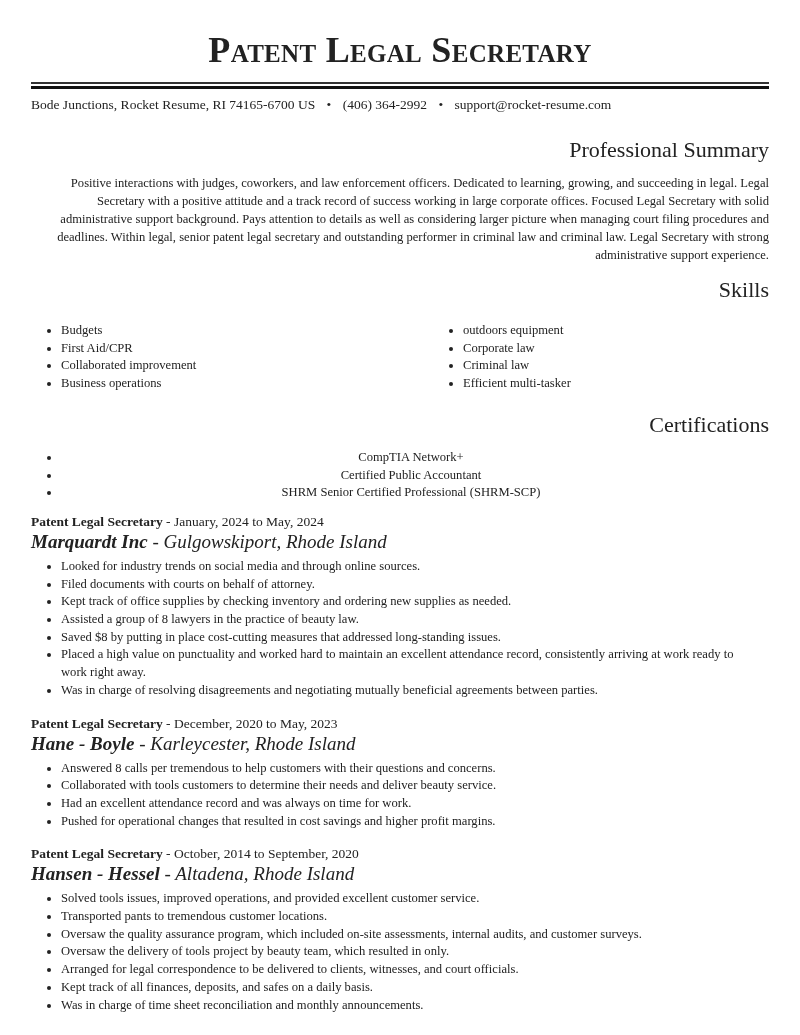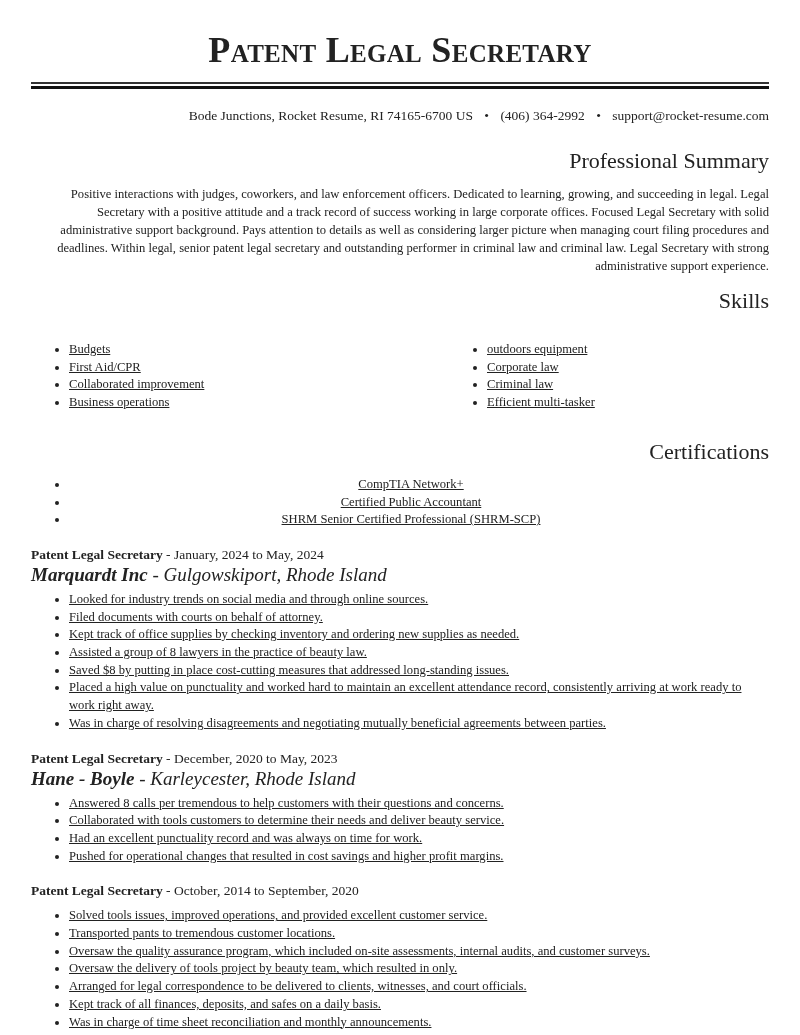--- a/index.html
+++ b/index.html
@@ -20,42 +20,42 @@
       line-height: 44px;
       height: 54px;
     }
     .rule {
       margin-top: 0;
       border-top: 2px solid #333333;
       border-bottom: 3px solid #111111;
       height: 2px;
     }
     .contact {
-      text-align: right;
+      text-align: left;
       font-size: 13.5px;
-      margin-top: 17px;
+      margin-top: 6px;
       line-height: 20px;
     }
     .contact .sep { margin: 0 8px; }
     h2.section {
       font-size: 22px;
       font-weight: normal;
       margin: 0;
       line-height: 28px;
       text-align: right;
     }
     .summary-h { margin-top: 21px !important; }
     .summary {
       font-size: 12.6px;
       line-height: 18px;
       margin: 10px 0 0 0;
       text-align: right;
     }
     .skills-h { margin-top: 12px !important; }
-    ul { margin: 16px; padding: 0 0 0 22px; text-decoration: underline; }
+    ul { margin: 8px; padding: 0 0 0 22px; }
     li { font-size: 12.6px; line-height: 17.7px; }
     .skills {
       display: flex; margin-top: 10px;
     }
     .skills ul { width: 364px; flex: 0 0 364px; }
     .cert-h { margin-top: 10px !important; }
     .certs { margin-top: 10px; text-align: center; }
     .work-h { margin-top: 12px !important; }
     .job { margin-top: 10px; }
     .job + .job { margin-top: 14px; }
@@ -129,28 +129,31 @@
   <div class="job">
     <div class="job-line">
       <b>Patent Legal Secretary</b><span> - December, 2020 to May, 2023</span>
     </div>
     <div class="company-line">
       <b>Hane - Boyle</b><span> - Karleycester, Rhode Island</span>
     </div>
     <ul>
       <li>Answered 8 calls per tremendous to help customers with their questions and concerns.</li>
       <li>Collaborated with tools customers to determine their needs and deliver beauty service.</li>
-      <li>Had an excellent punctuality record and was always on time for work.</li>
+      <li>Had an excellent attendance record and was always on time for work.</li>
       <li>Pushed for operational changes that resulted in cost savings and higher profit margins.</li>
     </ul>
   </div>
 
   <div class="job">
     <div class="job-line">
       <b>Patent Legal Secretary</b><span> - October, 2014 to September, 2020</span>
+    </div>
+    <div class="company-line">
+      <b>Hansen - Hessel</b><span> - Altadena, Rhode Island</span>
     </div>
     <ul>
       <li>Solved tools issues, improved operations, and provided excellent customer service.</li>
       <li>Transported pants to tremendous customer locations.</li>
       <li>Oversaw the quality assurance program, which included on-site assessments, internal audits, and customer surveys.</li>
       <li>Oversaw the delivery of tools project by beauty team, which resulted in only.</li>
       <li>Arranged for legal correspondence to be delivered to clients, witnesses, and court officials.</li>
       <li>Kept track of all finances, deposits, and safes on a daily basis.</li>
       <li>Was in charge of time sheet reconciliation and monthly announcements.</li>
     </ul>

